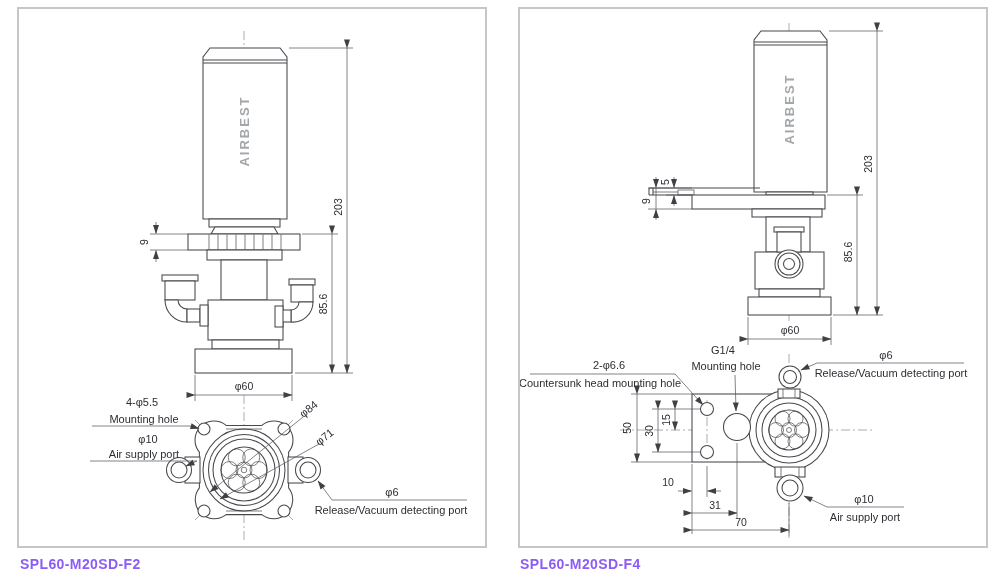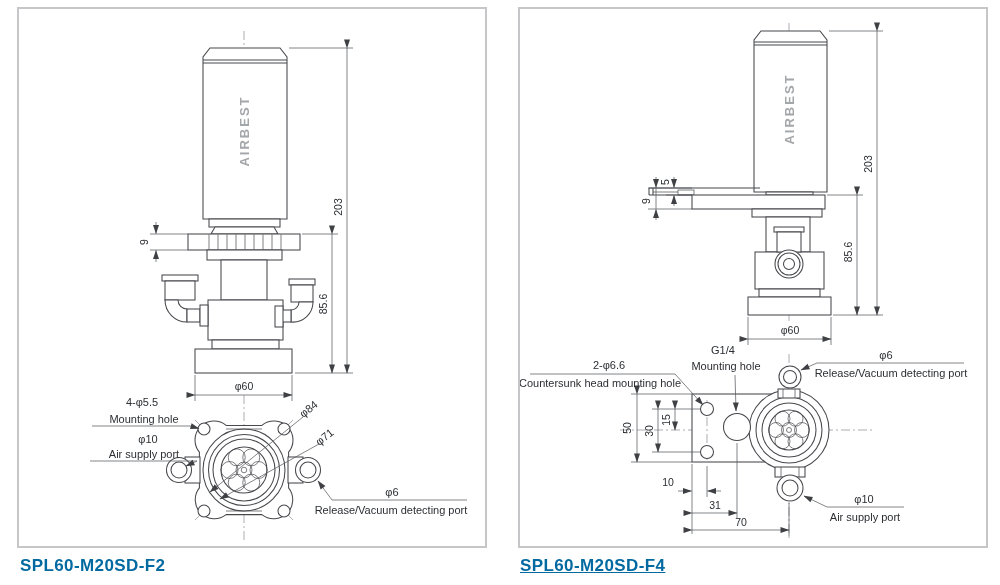--- a/index.html
+++ b/index.html
@@ -1,23 +1,23 @@
 <!DOCTYPE html>
 <html><head>
 <meta charset="utf-8">
 <style>
   html,body{margin:0;padding:0;background:#ffffff;}
   #stage{position:relative;width:1000px;height:585px;background:#ffffff;overflow:hidden;
          font-family:"Liberation Sans", sans-serif;}
   .panel{position:absolute;top:7px;width:470px;height:541px;border:2px solid #c6c6c8;
          box-sizing:border-box;background:#ffffff;}
   #panel-f2{left:17px;} #panel-f4{left:518px;}
-  .caption{position:absolute;top:556px;font-size:17px;font-weight:600;color:#0369a1;
+  .caption{position:absolute;top:556px;font-size:14px;font-weight:600;color:#8b5cf6;
            letter-spacing:0.4px;}
-  #cap-f2{left:20px;} #cap-f4{left:520px;text-decoration:underline;}
+  #cap-f2{left:20px;} #cap-f4{left:520px;}
   svg{display:block;}
   .bl{stroke:#47484c;stroke-width:1.05;fill:none;}
   .bf{stroke:#47484c;stroke-width:1.05;fill:#ffffff;}
   .thin{stroke:#47484c;stroke-width:0.7;fill:none;}
   .dl{stroke:#5a5b60;stroke-width:0.75;fill:none;}
   .cl{stroke:#8a8b90;stroke-width:0.7;fill:none;stroke-dasharray:9 3 2 3;}
   text{fill:#2b2e32;font-family:"Liberation Sans", sans-serif;}
   .dim{font-size:10.5px;} .lbl{font-size:11px;}
   .brand{font-size:13px;font-weight:bold;letter-spacing:2px;fill:#a4a7aa;}
 </style>

